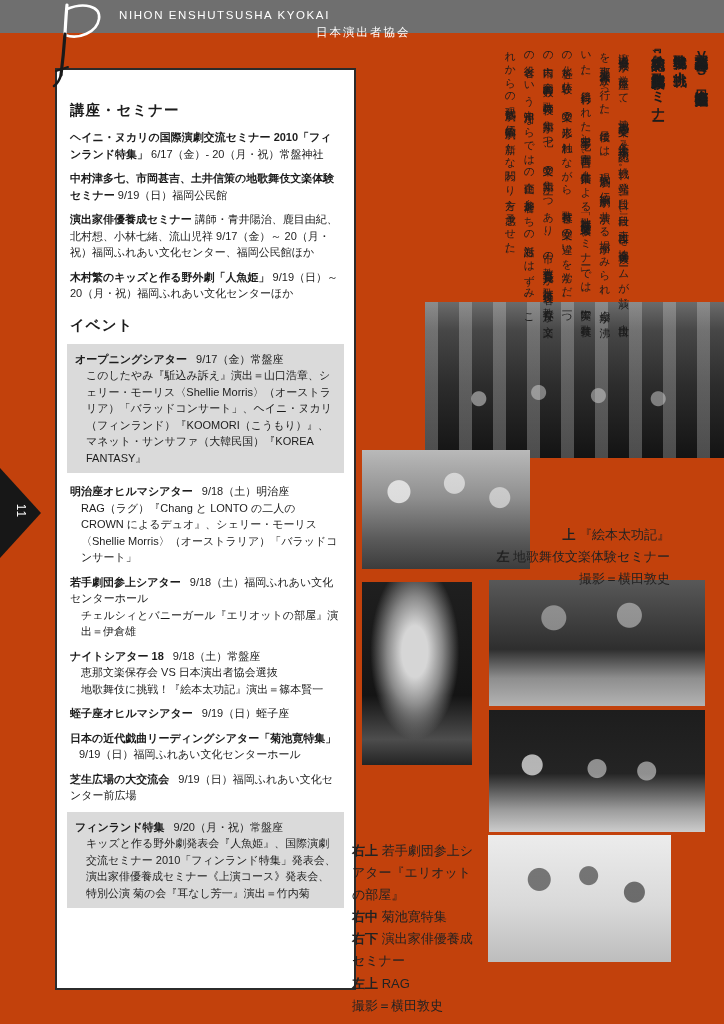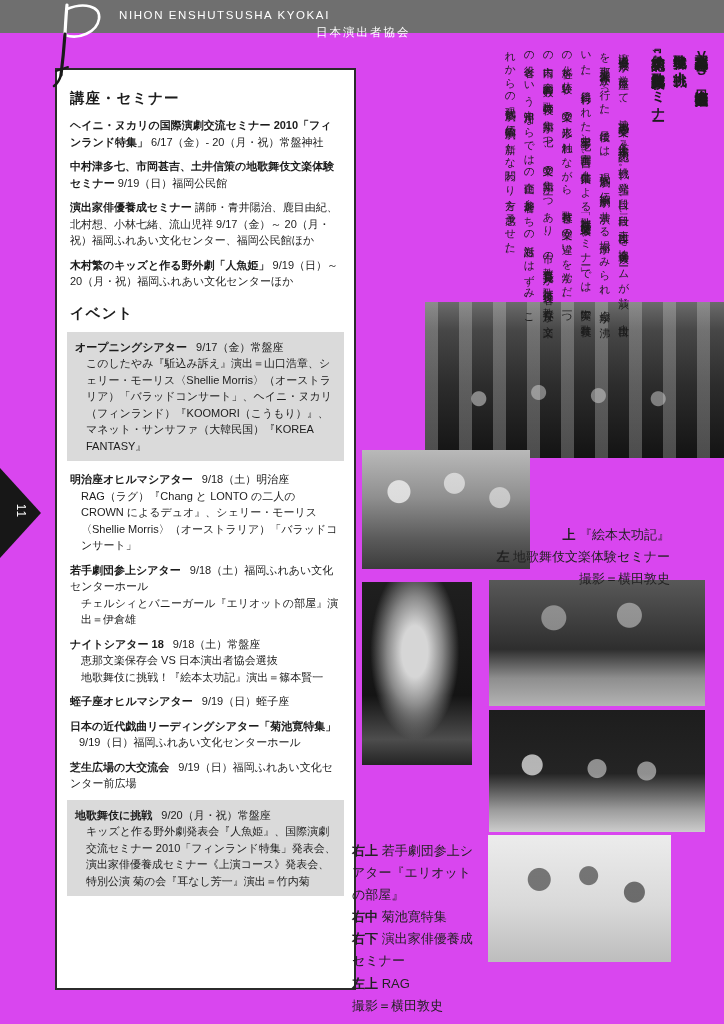--- a/index.html
+++ b/index.html
@@ -1,32 +1,32 @@
 <!DOCTYPE html>
 <html><head>
 <meta charset="utf-8">
 <style>
   html,body{margin:0;padding:0;background:#e9e9e9;}
   .page{
-    position:relative;width:724px;height:1024px;margin:0 auto;background:#d946ef;
+    position:relative;width:724px;height:1024px;margin:0 auto;background:#c2410c;
     font-family:"Liberation Sans",sans-serif;color:#1c1c1c;overflow:hidden;
   }
   
   .header-bar{position:absolute;left:0;top:0;width:724px;height:33px;background:#6f6f6f;}
   .org-en{position:absolute;left:119px;top:9px;font-size:11.5px;color:#fff;letter-spacing:1.6px;}
   .org-jp{position:absolute;left:316px;top:25px;font-size:11.5px;color:#fff;letter-spacing:2px;}
   .logo{position:absolute;left:44px;top:1px;width:64px;height:92px;z-index:3;}
   
   .page-marker{position:absolute;left:0;top:468px;width:0;height:0;
     border-top:45px solid transparent;border-bottom:45px solid transparent;border-left:41px solid #171717;}
   .page-num{position:absolute;left:14px;top:504px;color:#fff;font-size:12px;letter-spacing:1px;
     transform:rotate(90deg);transform-origin:center;z-index:2;}
   
   .info-box{position:absolute;left:55px;top:68px;width:301px;height:922px;border:2px solid #2b2b2b;
-    box-sizing:border-box;padding:17px 13px;overflow:hidden;background:#fff;}
+    box-sizing:border-box;padding:29px 13px;overflow:hidden;background:#fff;}
   .section-heading{font-size:14.5px;font-weight:bold;margin:2px 0 9px;letter-spacing:1px;}
   .lecture-item{font-size:11px;line-height:1.5;margin:0 0 8px;}
   .lecture-item .t{font-weight:bold;}
   .events{margin-top:14px;}
   .event{font-size:11px;line-height:1.5;margin:0 0 8px;}
   .event .head{margin:0;}
   .event .nm{font-weight:bold;}
   .event .dt{margin-left:9px;}
   .event .body{margin:0 0 0 11px;white-space:pre-line;}
   .event.gray{background:#dadada;padding:7px 8px;margin:7px -3px 10px;}
@@ -150,21 +150,21 @@
 
       <div class="event">
         <p class="head"><span class="nm">日本の近代戯曲リーディングシアター「菊池寛特集」</span><span class="dt">9/19（日）福岡ふれあい文化センターホール</span></p>
       </div>
 
       <div class="event">
         <p class="head"><span class="nm">芝生広場の大交流会</span><span class="dt">9/19（日）福岡ふれあい文化センター前広場</span></p>
       </div>
 
       <div class="event gray">
-        <p class="head"><span class="nm">地歌舞伎に挑戦</span><span class="dt">9/20（月・祝）常盤座</span></p>
+        <p class="head"><span class="nm">フィンランド特集</span><span class="dt">9/20（月・祝）常盤座</span></p>
         <p class="body">キッズと作る野外劇発表会『人魚姫』、国際演劇交流セミナー 2010「フィンランド特集」発表会、演出家俳優養成セミナー《上演コース》発表会、特別公演 菊の会『耳なし芳一』演出＝竹内菊</p>
       </div>
     </div>
   </div>
 
   <div class="article">
     <h2 class="headline">
       <span>恵那文楽保存会VS日本演出者協会選抜</span>
       <span>地歌舞伎に挑戦！</span>
       <span>『絵本太功記』、地歌舞伎文楽体験セミナー</span>

